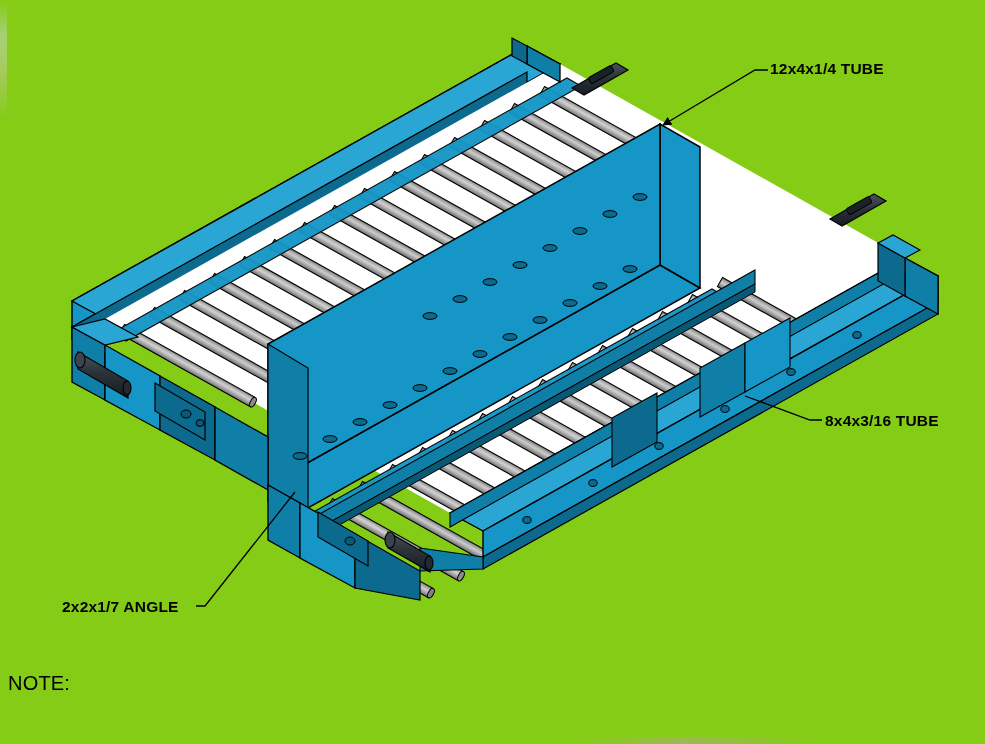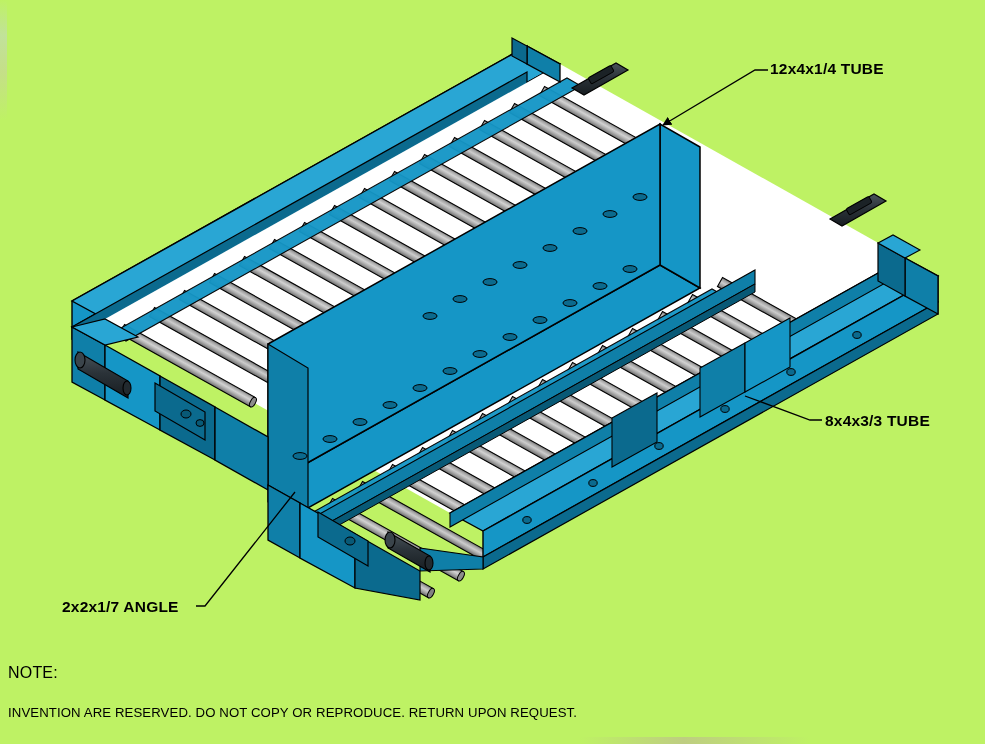--- a/index.html
+++ b/index.html
@@ -11,21 +11,21 @@
     width: 985px;
     height: 744px;
     position: relative;
     overflow: hidden;
     font-family: "Liberation Sans", sans-serif;
     color: #000000;
   }
   #sheet {
     position: absolute;
     inset: 0;
-    background: #bef264;
+    background: #84cc16;
   }
   #drawing-svg {
     position: absolute;
     left: 0;
     top: 0;
     width: 985px;
     height: 744px;
     display: block;
   }
   .callout-text {
@@ -42,23 +42,23 @@
   #callout-angle{ left: 62px;  top: 598px; }
 
   #note-block {
     position: absolute;
     left: 8px;
     top: 660px;
     width: 600px;
   }
   #note-title {
     font-family: "Liberation Sans", sans-serif;
-    font-size: 16px;
+    font-size: 20px;
     color: #000000;
-    margin: 4px 0 22px 0;
+    margin: 12px 0 22px 0;
     letter-spacing: 0.2px;
   }
   .note-line {
     font-family: "Liberation Sans", sans-serif;
     font-size: 13.2px;
     line-height: 17.5px;
     color: #000000;
     letter-spacing: 0.1px;
     white-space: nowrap;
   }
@@ -369,25 +369,24 @@
 
     <g stroke="#000000" fill="none" stroke-width="1.3">
       <path d="M 663,125 L 755,70 L 768,70" marker-start="url(#arrowHead)"></path>
       <path d="M 745,396 L 810,420 L 822,420"></path>
       <path d="M 295,492 L 205,606 L 196,606"></path>
     </g>
   </svg>
 
   <div class="callout-text" id="callout-12x4">12x4x1/4 TUBE</div>
 
-  <div class="callout-text" id="callout-8x4">8x4x3/3 TUBE</div>
+  <div class="callout-text" id="callout-8x4">8x4x3/16 TUBE</div>
 
   <div class="callout-text" id="callout-angle">2x2x1/7 ANGLE</div>
 
   <div id="note-block">
     <div id="note-title">NOTE:</div>
-    <div class="note-line">INVENTION ARE RESERVED. DO NOT COPY OR REPRODUCE. RETURN UPON REQUEST.</div>
   </div>
 
   <div id="scan-edge"></div>
   <div id="scan-bottom"></div>
 
 </div>
 
 </body></html>

